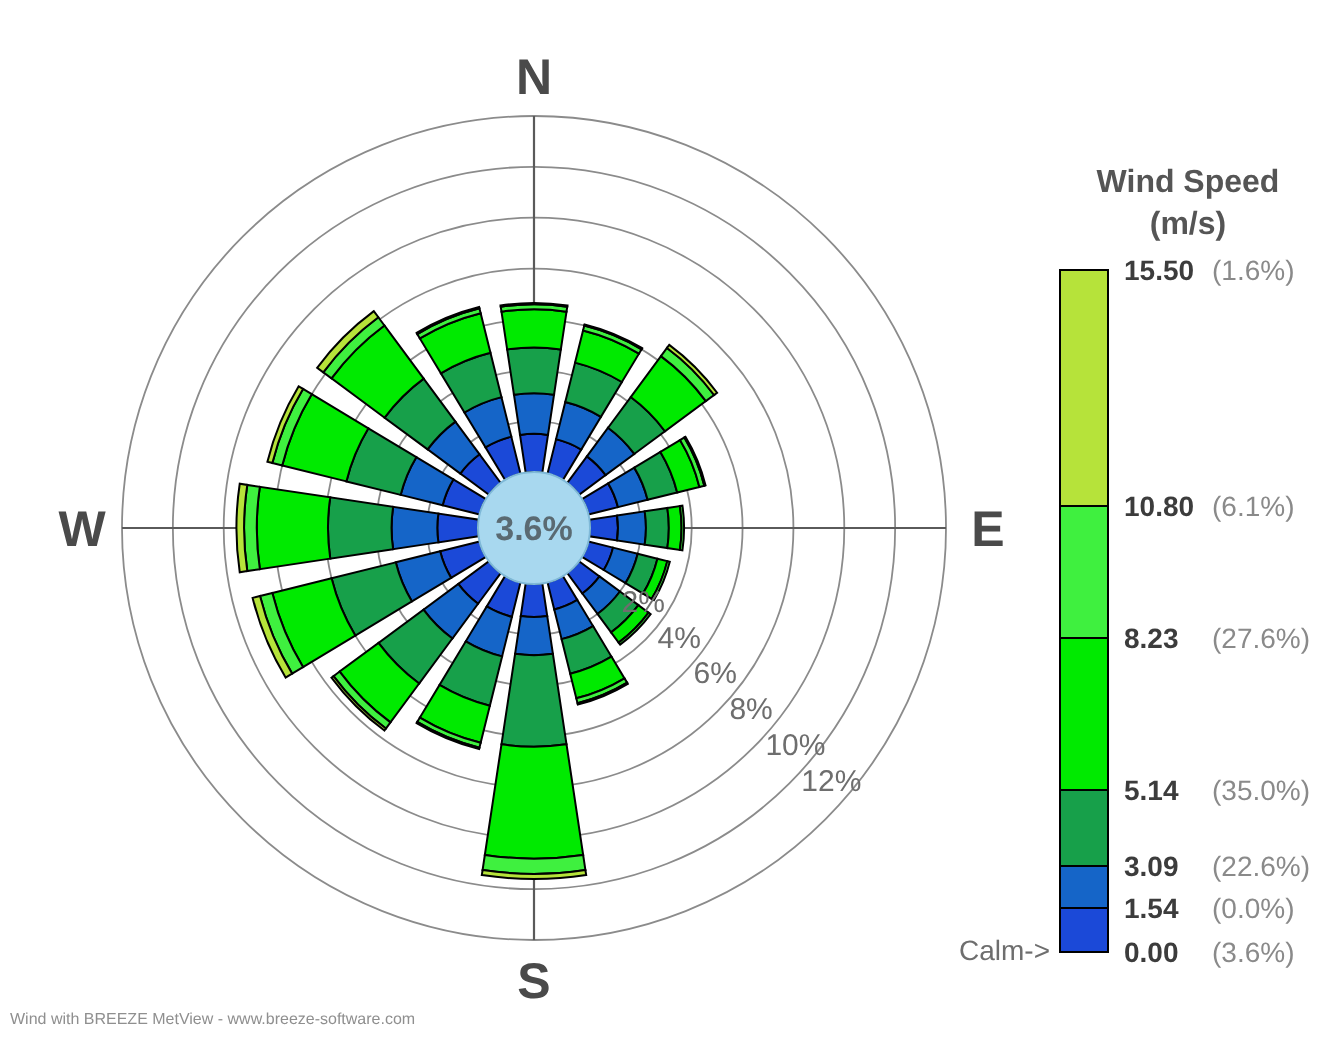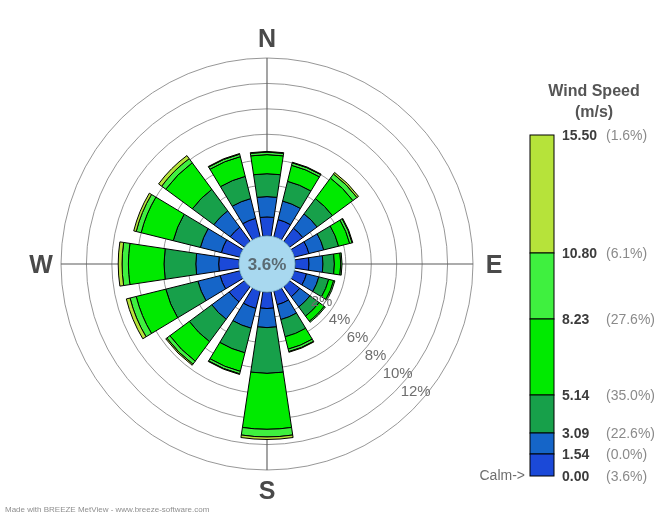--- a/index.html
+++ b/index.html
@@ -252,14 +252,14 @@
           <text x="606" y="438" class="legend-pct" text-anchor="start">(22.6%)</text>
           <text x="562" y="459" class="legend-value" text-anchor="start">1.54</text>
           <text x="606" y="459" class="legend-pct" text-anchor="start">(0.0%)</text>
           <text x="562" y="481" class="legend-value" text-anchor="start">0.00</text>
           <text x="606" y="481" class="legend-pct" text-anchor="start">(3.6%)</text>
         </g>
       <text class="calm-arrow" x="525" y="480" text-anchor="end">Calm-&gt;</text>
     </g>
   </svg>
 
-  <div class="watermark">Made with BREEZE MetView - www.breeze-software.com</div>
+  <div class="watermark">Wind with BREEZE MetView - www.breeze-software.com</div>
 </div>
 
 </body></html>

